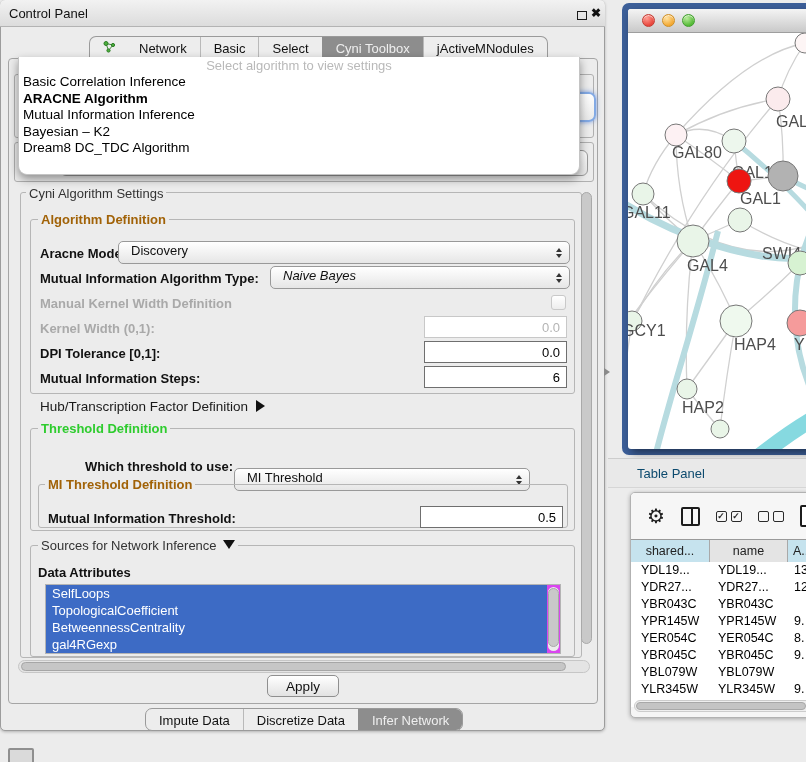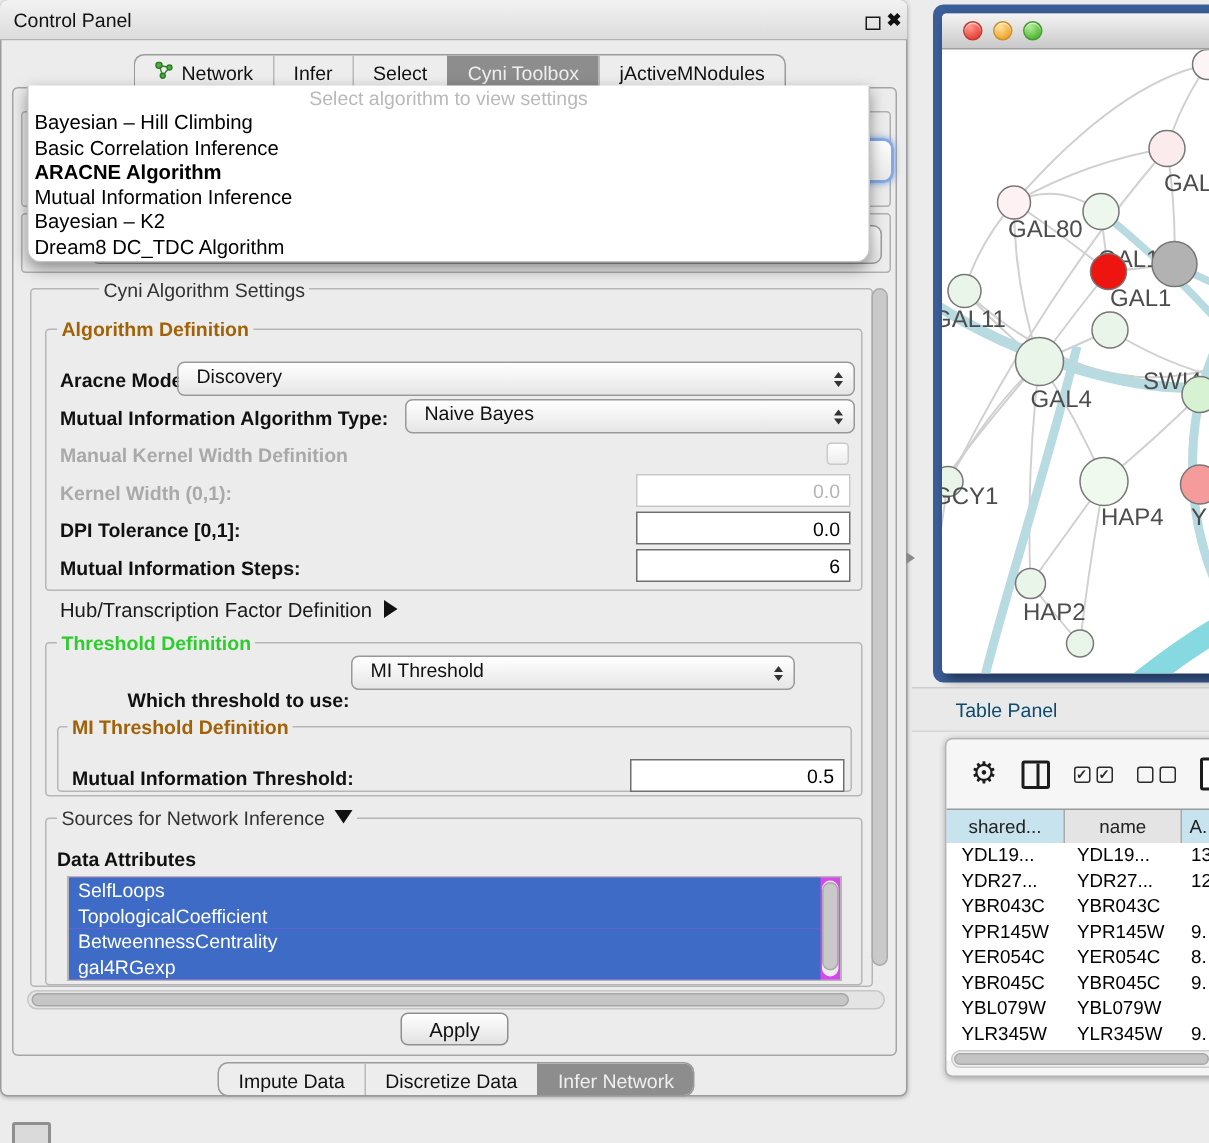--- a/index.html
+++ b/index.html
@@ -17,21 +17,21 @@
   .float-btn { position:absolute; left:577px; top:11px; width:10px; height:9px;
     border:1.6px solid #1a1a1a; background:transparent; }
   .close-btn { position:absolute; left:591px; top:6px; font-size:12px; font-weight:bold; color:#111; }
 
   
   .tabstrip { position:absolute; display:flex; background:#ededed;
     border:1px solid #9a9a9a; overflow:hidden; }
   .tabstrip.top { left:89px; top:36px; height:23px; border-radius:7px 7px 0 0; border-bottom:none; }
   .tabstrip.bottom { left:145px; top:708px; height:23px; border-radius:7px; }
   .tab { padding:0 13px; height:23px; line-height:22px; font-size:13px; color:#111;
-    border-left:1px solid #b9b9b9; display:flex; align-items:center; gap:5px; white-space:nowrap; cursor:default; }
+    border-left:1px solid #b9b9b9; display:flex; align-items:center; gap:23px; white-space:nowrap; cursor:default; }
   .tab:first-child { border-left:none; }
   .tab.sel { background:#8d8d8d; color:#efefef; border-left-color:#8d8d8d; }
 
   
   .content-panel { position:absolute; left:8px; top:58px; width:590px; height:646px;
     background:#ececec; border:1px solid #a5a5a5; border-radius:4px; }
 
   
   .frag-g { position:absolute; border:1px solid #b0b0b0; border-radius:3px; z-index:5; }
   .frag-combo-focus { position:absolute; left:60px; top:92px; width:536px; height:30px;
@@ -167,21 +167,21 @@
     <div class="tab">
       <span><svg width="13" height="12" viewBox="0 0 13 12">
           <path d="M3,2.5 L10,4 L5.5,9.5 Z" fill="none" stroke="#2e7d27" stroke-width="0.9"></path>
           <circle cx="3" cy="2.5" r="2" fill="#4caf3e" stroke="#2e7d27"></circle>
           <circle cx="10" cy="4" r="1.6" fill="#4caf3e" stroke="#2e7d27"></circle>
           <circle cx="5.5" cy="9.5" r="1.6" fill="#4caf3e" stroke="#2e7d27"></circle>
         </svg></span>
       <span>Network</span>
     </div>
     <div class="tab">
-      <span>Infer</span>
+      <span>Basic</span>
     </div>
     <div class="tab">
       <span>Select</span>
     </div>
     <div class="tab sel">
       <span>Cyni Toolbox</span>
     </div>
     <div class="tab">
       <span>jActiveMNodules</span>
     </div>
@@ -190,46 +190,45 @@
 <div class="content-panel"></div>
 
 <div class="frag-g" style="left:14px;top:74px;width:580px;height:64px;"></div>
 <div class="frag-combo-focus"></div>
 <div class="frag-g" style="left:14px;top:142px;width:580px;height:40px;"></div>
 <div class="frag-combo2"></div>
 
 <div class="algo-popup">
   <div class="algo-placeholder">Select algorithm to view settings</div>
   <div id="popup-list">
-      <div class="algo-item">Bayesian – Hill Climbing</div>
       <div class="algo-item">Basic Correlation Inference</div>
       <div class="algo-item bold">ARACNE Algorithm</div>
       <div class="algo-item">Mutual Information Inference</div>
       <div class="algo-item">Bayesian – K2</div>
       <div class="algo-item">Dream8 DC_TDC Algorithm</div>
     </div>
 </div>
 
 <div class="gbox" style="left:20px;top:192px;width:562px;height:466px;"></div>
-<span class="gtitle" style="left:26px;top:186px;margin-left:40px;">Cyni Algorithm Settings</span>
+<span class="gtitle" style="left:26px;top:186px;">Cyni Algorithm Settings</span>
 
 <div class="gbox" style="left:30px;top:219px;width:545px;height:175px;"></div>
 <span class="gtitle blue" style="left:38px;top:212px;">Algorithm Definition</span>
 
 <span class="lbl" style="left:40px;top:246px;">Aracne Mode:</span>
 <div class="combo" style="left:118px;top:241px;width:452px;height:23px;">
   <span>Discovery</span>
   <span class="stepper">
       <i class="up"></i>
       <i class="down"></i>
     </span>
 </div>
 
 <span class="lbl" style="left:40px;top:271px;">Mutual Information Algorithm Type:</span>
-<div class="combo" style="left:270px;top:266px;width:300px;height:23px;">
+<div class="combo" style="left:270px;top:266px;width:300px;height:23px;font-style:italic;">
   <span>Naive Bayes</span>
   <span class="stepper">
       <i class="up"></i>
       <i class="down"></i>
     </span>
 </div>
 
 <span class="lbl dis" style="left:40px;top:296px;">Manual Kernel Width Definition</span>
 <span class="checkbox" style="left:551px;top:295px;"></span>
 
@@ -249,21 +248,21 @@
 </div>
 
 <span class="lbl plain" style="left:40px;top:399px;">
   <span>Hub/Transcription Factor Definition</span><span class="tri-right"></span>
 </span>
 
 <div class="gbox" style="left:30px;top:428px;width:545px;height:103px;"></div>
 <span class="gtitle green" style="left:38px;top:421px;">Threshold Definition</span>
 
 <span class="lbl" style="left:85px;top:459px;">Which threshold to use:</span>
-<div class="combo" style="left:234px;top:437px;width:296px;height:23px;">
+<div class="combo" style="left:234px;top:468px;width:296px;height:23px;">
   <span>MI Threshold</span>
   <span class="stepper">
       <i class="up"></i>
       <i class="down"></i>
     </span>
 </div>
 
 <div class="gbox" style="left:38px;top:484px;width:530px;height:44px;"></div>
 <span class="gtitle blue" style="left:45px;top:477px;">MI Threshold Definition</span>
 

